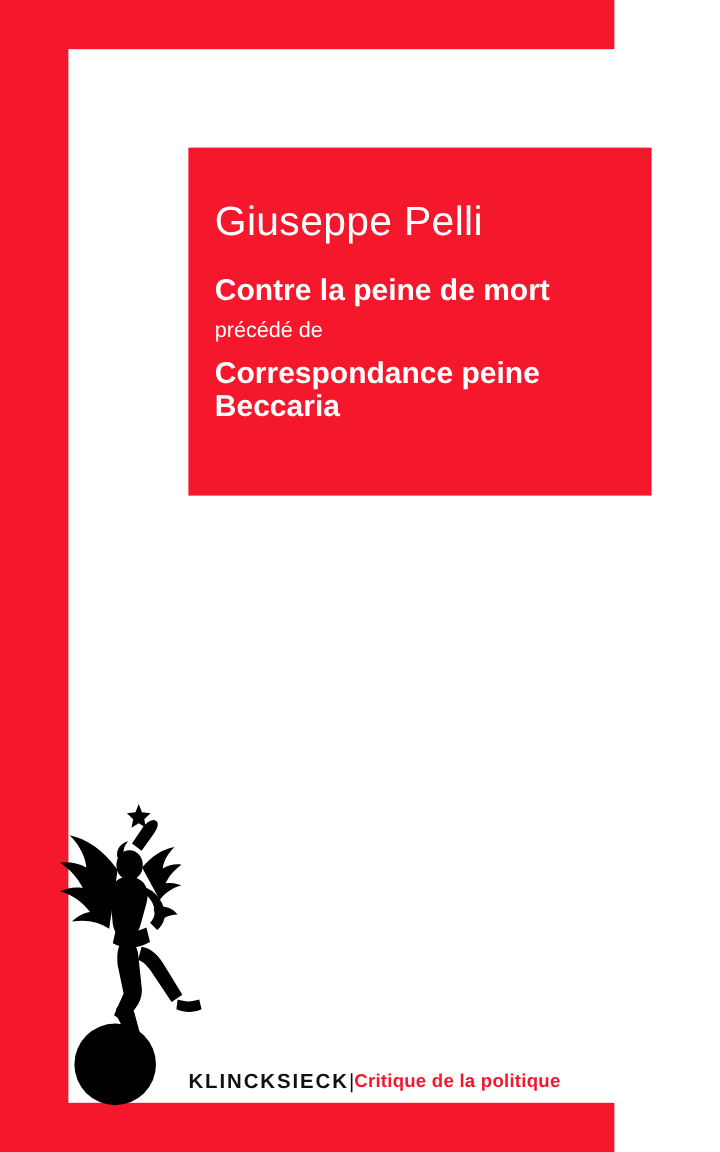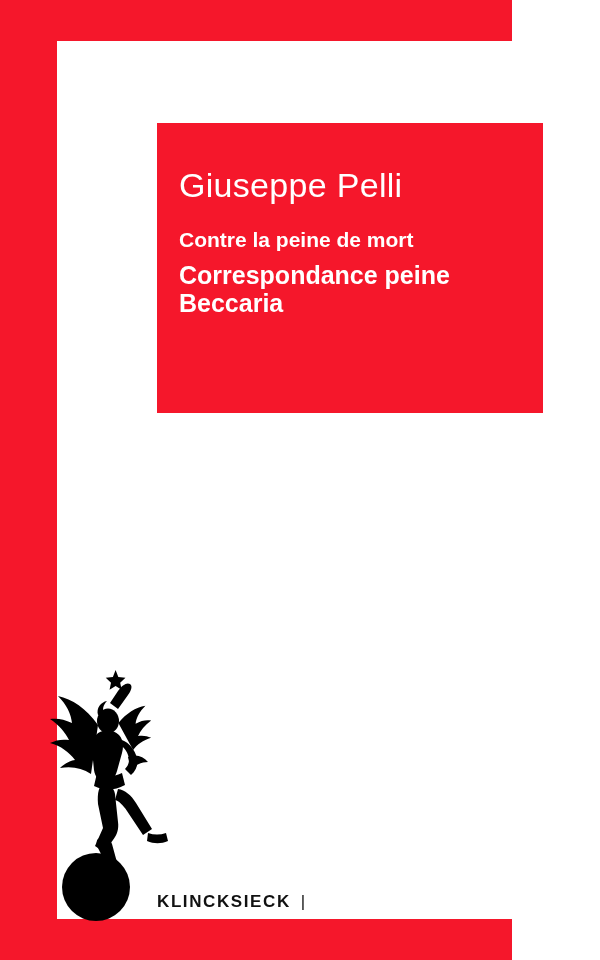--- a/index.html
+++ b/index.html
@@ -47,21 +47,21 @@
   .author {
     font-size: 34px;
     font-weight: 400;
     color: #ffffff;
     letter-spacing: 0.3px;
     line-height: 1.1;
     margin: 0 0 24px 0;
   }
 
   .main-title {
-    font-size: 21px;
+    font-size: 25px;
     font-weight: 700;
     color: #ffffff;
     line-height: 1.15;
     margin: 0 0 8px 0;
   }
 
   .preceded {
     font-size: 18px;
     font-weight: 400;
     color: #ffffff;
@@ -85,21 +85,20 @@
     margin: 0;
   }
 
   
   .publisher-line {
     position: absolute;
     left: 157px;
     bottom: 48px;
     display: flex;
     align-items: center;
-    gap: 10px;
   }
   .publisher-name {
     font-size: 17px;
     font-weight: 700;
     letter-spacing: 1.6px;
     color: #111111;
   }
   .publisher-sep {
     font-size: 17px;
     color: #111111;
@@ -125,20 +124,21 @@
 </head>
 <body>
 
 <div class="cover">
 
   <div class="page-white"></div>
 
   <div class="title-block">
     <div class="author">Giuseppe Pelli</div>
     <div class="main-title">Contre la peine de mort</div>
+    <div class="preceded">précédé de</div>
     <div class="second-title">Correspondance peine Beccaria</div>
   </div>
 
   <div class="figure">
     <svg viewBox="0 0 140 285" xmlns="http://www.w3.org/2000/svg" aria-hidden="true">
       <g fill="#000000">
 
         <circle cx="56" cy="248" r="34"></circle>
 
         <path d="M96 27 l3.2 8.2 8.4 1 -6.2 5.8 1.7 8.4 -7.1 -4.4 -7.1 4.4 1.7 -8.4 -6.2 -5.8 8.4 -1 z" transform="translate(-6,8) scale(0.85)"></path>
@@ -168,15 +168,16 @@
         <path d="M60 199 c5 -2 10 0 12 6 l6 22 c2 8 0 14 -6 18 l-8 -5 3 -13 -9 -18 c-2 -5 -2 -9 2 -10 z"></path>
 
         <path d="M88 118 c8 -3 15 -1 20 5 -7 0 -13 3 -17 8 z"></path>
       </g>
     </svg>
   </div>
 
   <div class="publisher-line">
     <span class="publisher-name">KLINCKSIECK</span>
     <span class="publisher-sep">|</span>
+    <span class="collection-name">Critique de la politique</span>
   </div>
 
 </div>
 
 </body></html>

